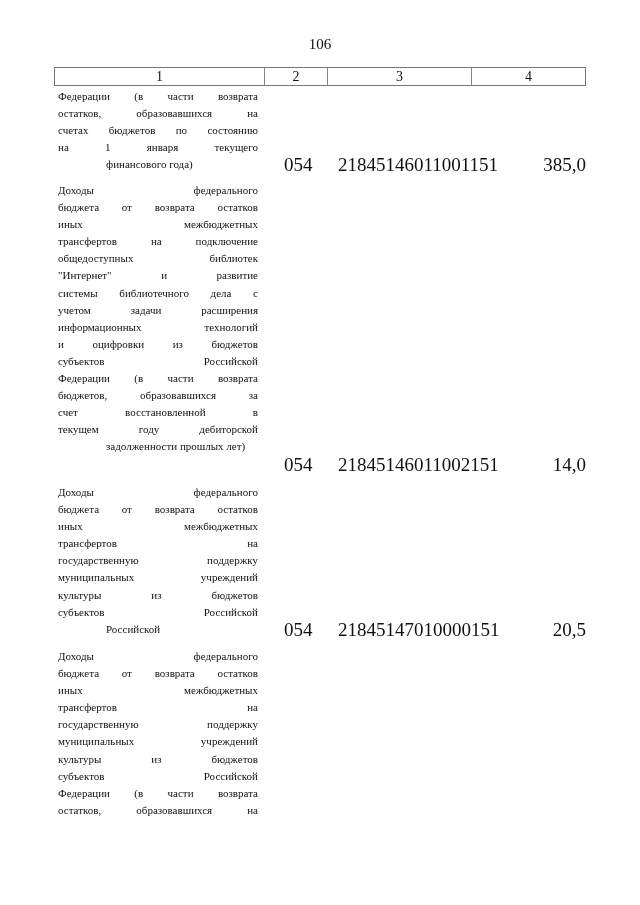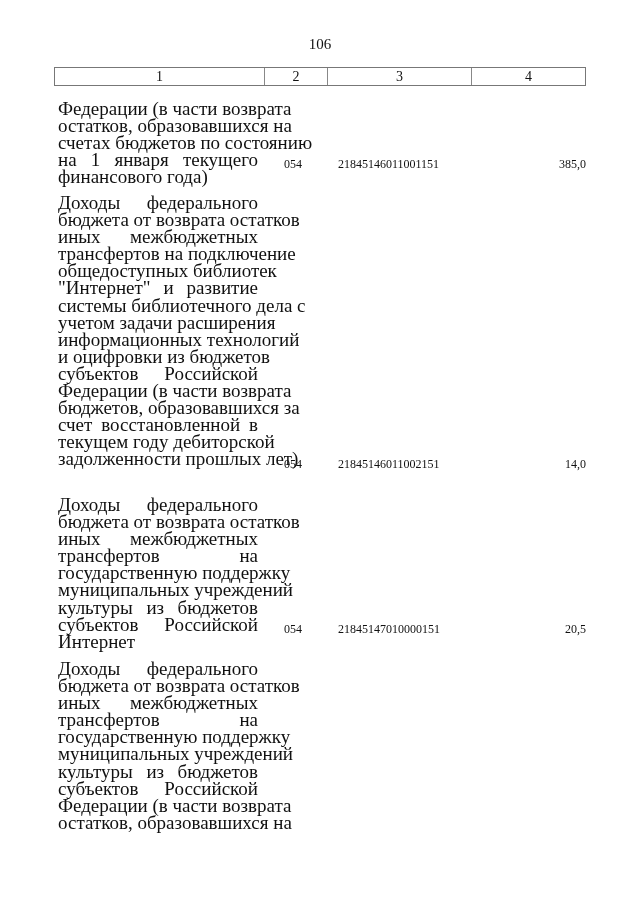--- a/index.html
+++ b/index.html
@@ -48,38 +48,39 @@
     .c4 { width: 113px; }
 
     .row {
       position: absolute;
       left: 58px;
       width: 530px;
     }
     .desc {
       position: absolute;
       left: 0;
-      top: 12px;
+      top: 0;
       width: 200px;
-      font-size: 19px;
+      font-size: 11px;
       line-height: 17.1px;
     }
     .desc .ln {
       display: block;
       text-align: justify;
       text-align-last: justify;
       white-space: nowrap;
       height: 17.1px;
     }
     .desc .ln.last {
       text-align-last: left;
+      margin-left: 48px;
     }
     .val {
       position: absolute;
-      font-size: 12px;
+      font-size: 19px;
       line-height: 17.1px;
     }
     .v-code { left: 226px; }
     .v-kbk { left: 280px; }
     .v-sum { right: 2px; text-align: right; }
   </style>
 </head>
 <body>
 
 <div class="page-number">106</div>
@@ -131,21 +132,21 @@
 <div class="row" style="top:484px;height:160px;">
   <div class="desc">
       <span class="ln">Доходы федерального</span>
       <span class="ln">бюджета от возврата остатков</span>
       <span class="ln">иных межбюджетных</span>
       <span class="ln">трансфертов на</span>
       <span class="ln">государственную поддержку</span>
       <span class="ln">муниципальных учреждений</span>
       <span class="ln">культуры из бюджетов</span>
       <span class="ln">субъектов Российской</span>
-      <span class="ln last">Интернет</span>
+      <span class="ln last">Российской</span>
     </div>
   <div class="val v-code" style="top:136.8px;">054</div>
   <div class="val v-kbk" style="top:136.8px;">21845147010000151</div>
   <div class="val v-sum" style="top:136.8px;">20,5</div>
 </div>
 
 <div class="row" style="top:648px;height:175px;">
   <div class="desc">
       <span class="ln">Доходы федерального</span>
       <span class="ln">бюджета от возврата остатков</span>

